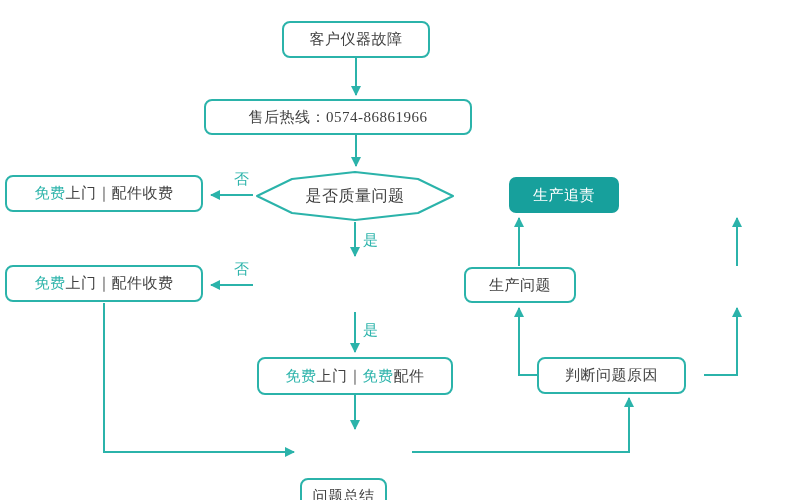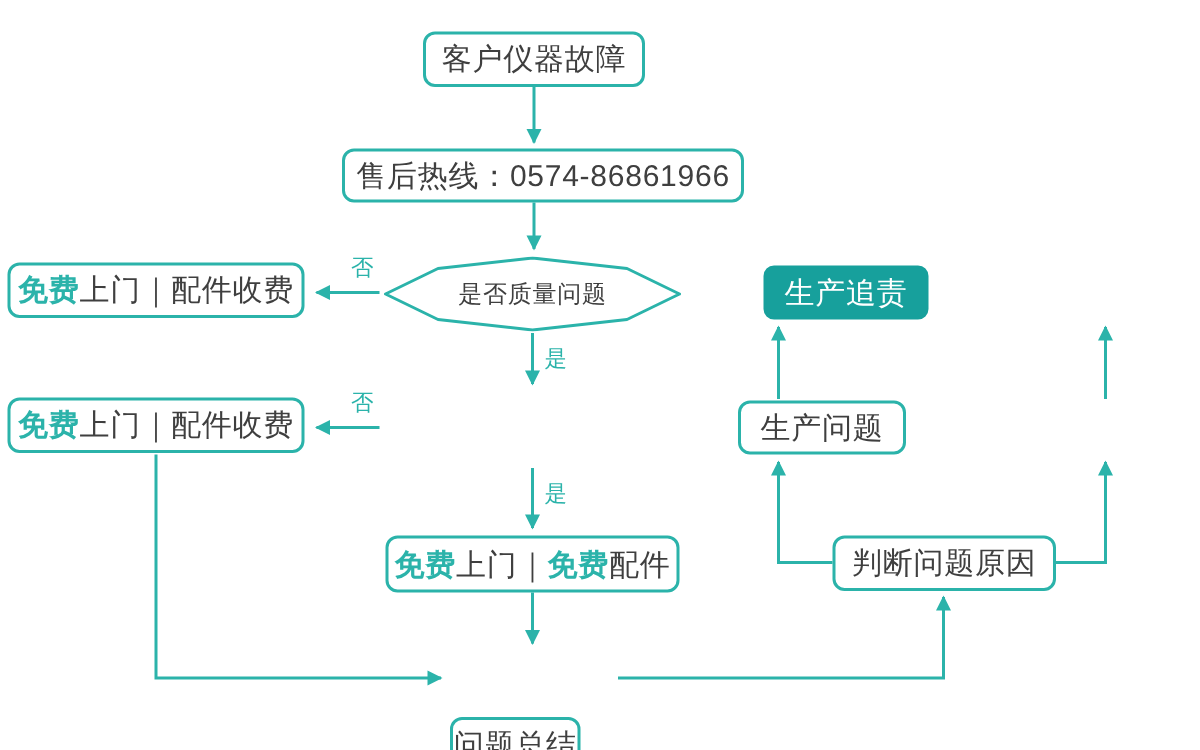--- a/index.html
+++ b/index.html
@@ -13,28 +13,28 @@
     position:relative;width:800px;height:500px;background:var(--bg);
     font-family:"Liberation Sans","DejaVu Sans",sans-serif;
     overflow:hidden;
   }
   .connectors{position:absolute;left:0;top:0;width:800px;height:500px;}
   .connectors path{stroke:var(--teal);stroke-width:2;fill:none;}
   .node{
     position:absolute;box-sizing:border-box;
     border:2px solid var(--teal);border-radius:8px;background:#fff;
     display:flex;align-items:center;justify-content:center;
-    font-size:20px;color:var(--text);letter-spacing:0.5px;white-space:nowrap;
+    font-size:15px;color:var(--text);letter-spacing:0.5px;white-space:nowrap;
   }
   .node.filled{
     background:var(--teal-dark);border-color:var(--teal-dark);color:#ffffff;
     border-radius:7px;
     margin-left:44px;
   }
-  .seg-em{color:var(--teal);font-weight:700;}
+  .seg-em{color:var(--teal);font-weight:400;}
   .edge-label{
     position:absolute;color:var(--teal);font-size:15px;line-height:1;
   }
   .hex{position:absolute;text-align:center;}
   .hex svg{position:absolute;left:0;top:0;display:block;}
   .hex polygon{fill:#ffffff;stroke:var(--teal);stroke-width:2;stroke-linejoin:round;}
   .hex-label{
     position:absolute;left:0;top:0;right:0;bottom:0;
     display:flex;align-items:center;justify-content:center;
     font-size:16px;color:var(--text);letter-spacing:0.5px;
@@ -61,44 +61,44 @@
     <path d="M104,303 V452 H294" marker-end="url(#arrow)"></path>
     <path d="M412,452 H629 V398" marker-end="url(#arrow)"></path>
     <path d="M555,375 H519 V308" marker-end="url(#arrow)"></path>
     <path d="M704,375 H737 V308" marker-end="url(#arrow)"></path>
     <path d="M519,266 V218" marker-end="url(#arrow)"></path>
     <path d="M737,266 V218" marker-end="url(#arrow)"></path>
   </svg>
 
   <div class="node" style="left:282px;top:21px;width:148px;height:37px;">客户仪器故障</div>
 
-  <div class="node" style="left:228px;top:99px;width:268px;height:36px;">售后热线：0574-86861966</div>
+  <div class="node" style="left:204px;top:99px;width:268px;height:36px;font-family:Liberation Serif, serif;">售后热线：0574-86861966</div>
 
   <div class="node" style="left:5px;top:175px;width:198px;height:37px;">
     <span class="seg-em">免费</span>
       <span>上门｜配件收费</span>
   </div>
 
   <div class="node" style="left:5px;top:265px;width:198px;height:37px;">
     <span class="seg-em">免费</span>
       <span>上门｜配件收费</span>
   </div>
 
   <div class="node" style="left:257px;top:357px;width:196px;height:38px;">
     <span class="seg-em">免费</span>
       <span>上门｜</span>
       <span class="seg-em">免费</span>
       <span>配件</span>
   </div>
 
   <div class="node" style="left:300px;top:434px;width:87px;height:36px;margin-top:44px;">问题总结</div>
 
-  <div class="node" style="left:555px;top:357px;width:149px;height:37px;">判断问题原因</div>
+  <div class="node" style="left:537px;top:357px;width:149px;height:37px;">判断问题原因</div>
 
-  <div class="node" style="left:464px;top:267px;width:112px;height:36px;margin-left:28px;">生产问题</div>
+  <div class="node" style="left:464px;top:267px;width:112px;height:36px;">生产问题</div>
 
 
   <div class="node filled" style="left:465px;top:177px;width:110px;height:36px;">生产追责</div>
 
 
   <div class="hex" style="left:256px;top:171px;width:198px;height:50px;">
     <svg width="198" height="50" viewBox="0 0 198 50">
       <polygon points="1,25 36,8 99,1 162,8 197,25 162,42 99,49 36,42"></polygon>
     </svg>
     <div class="hex-label">是否质量问题</div>

